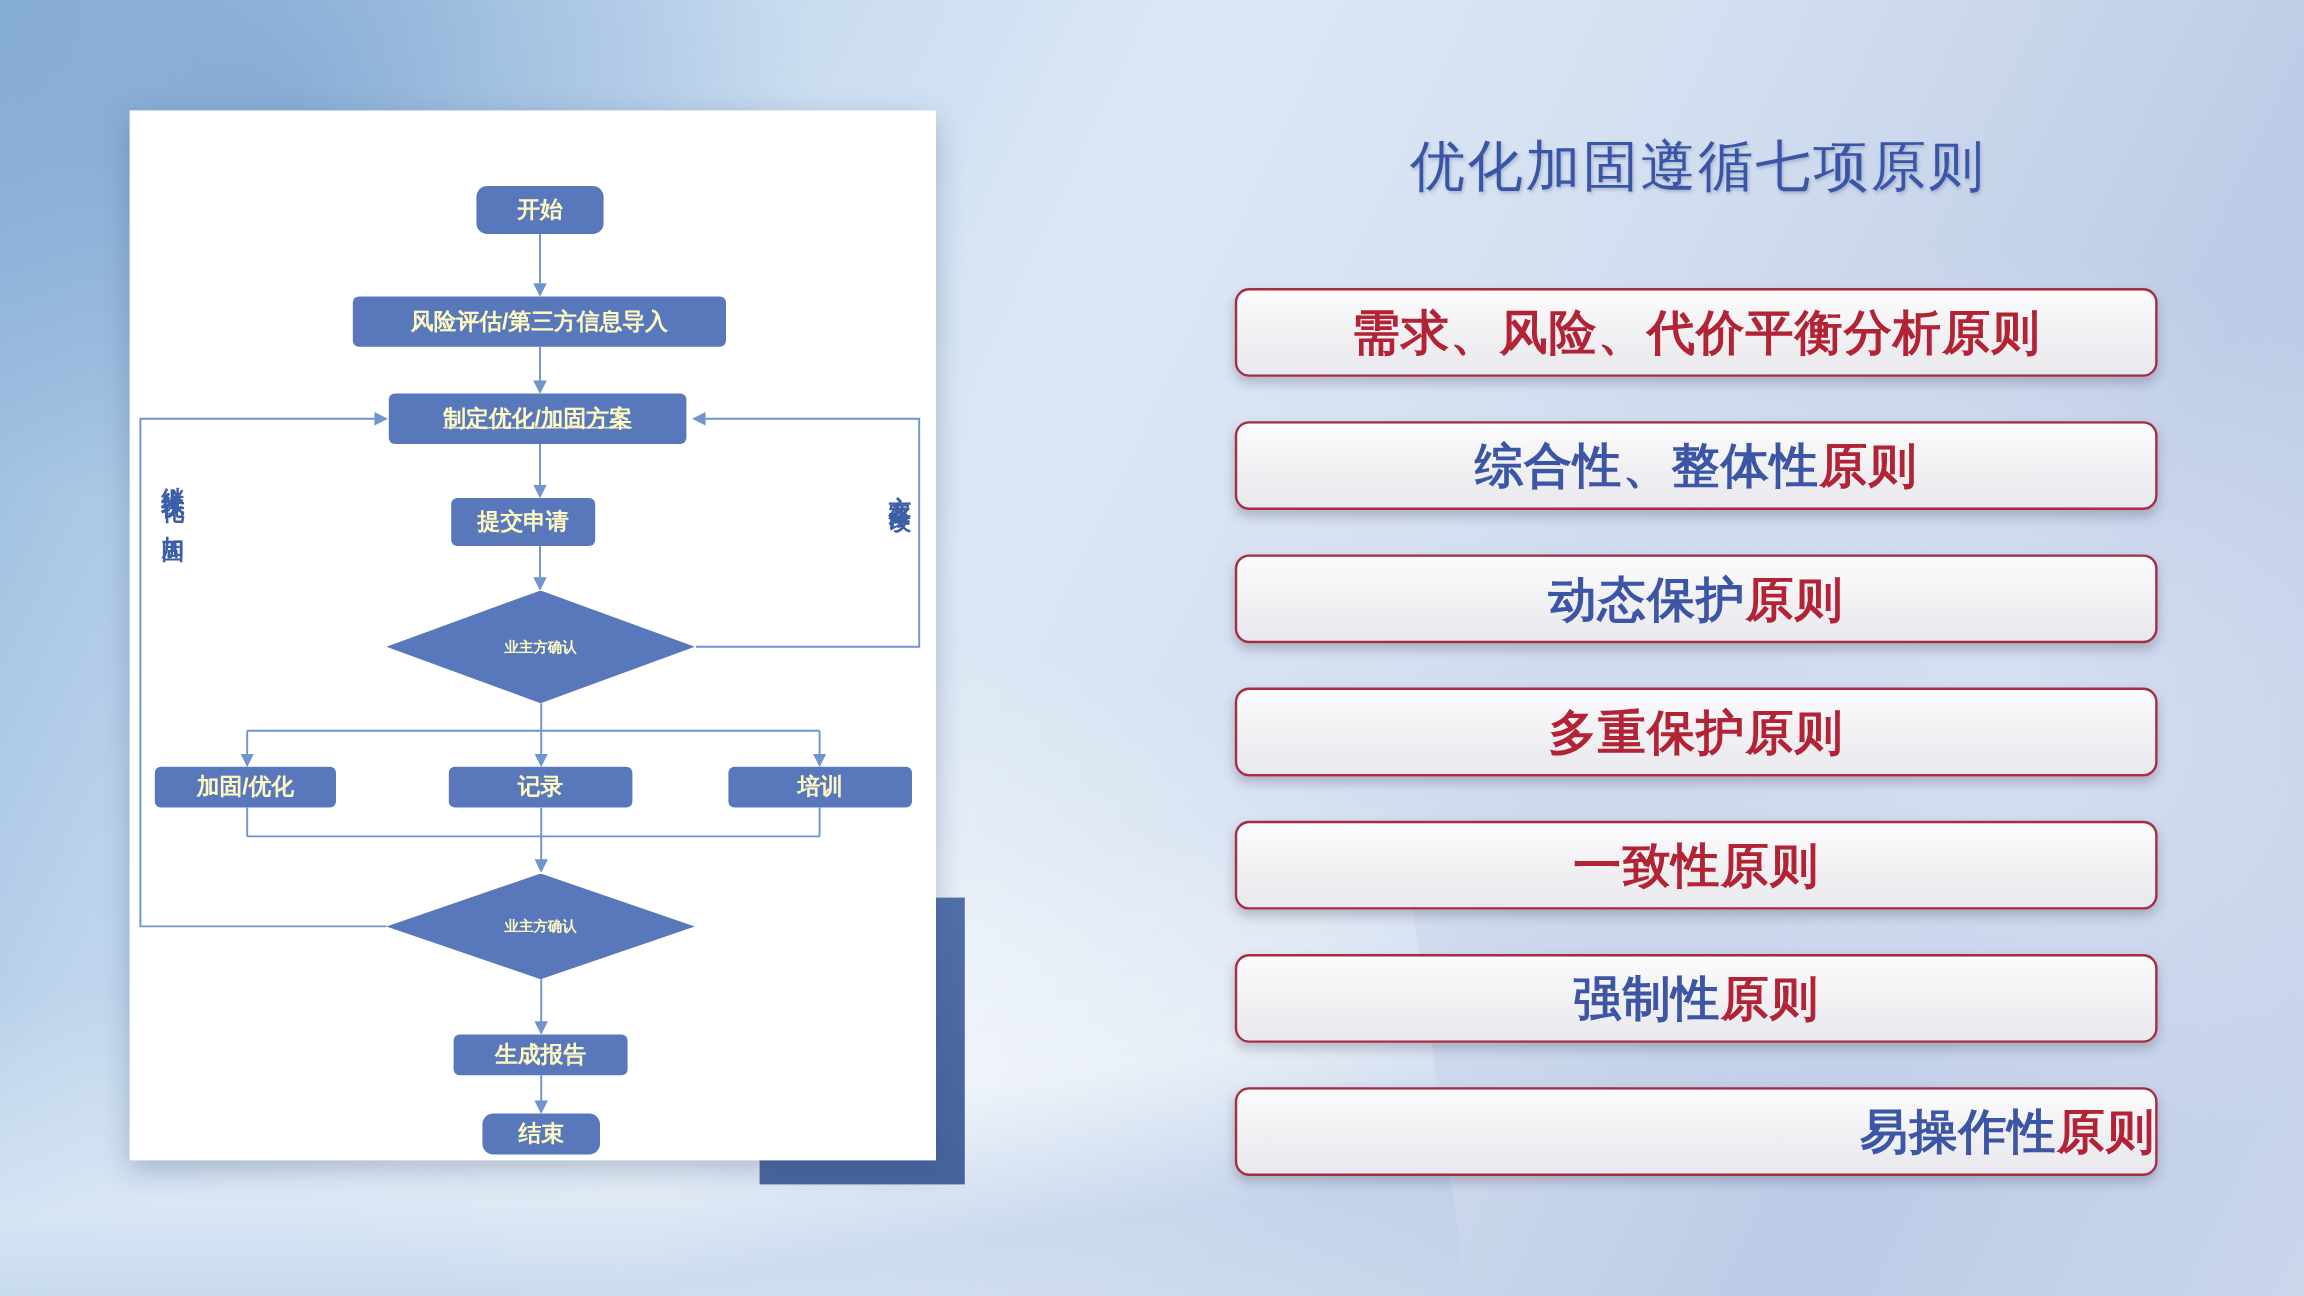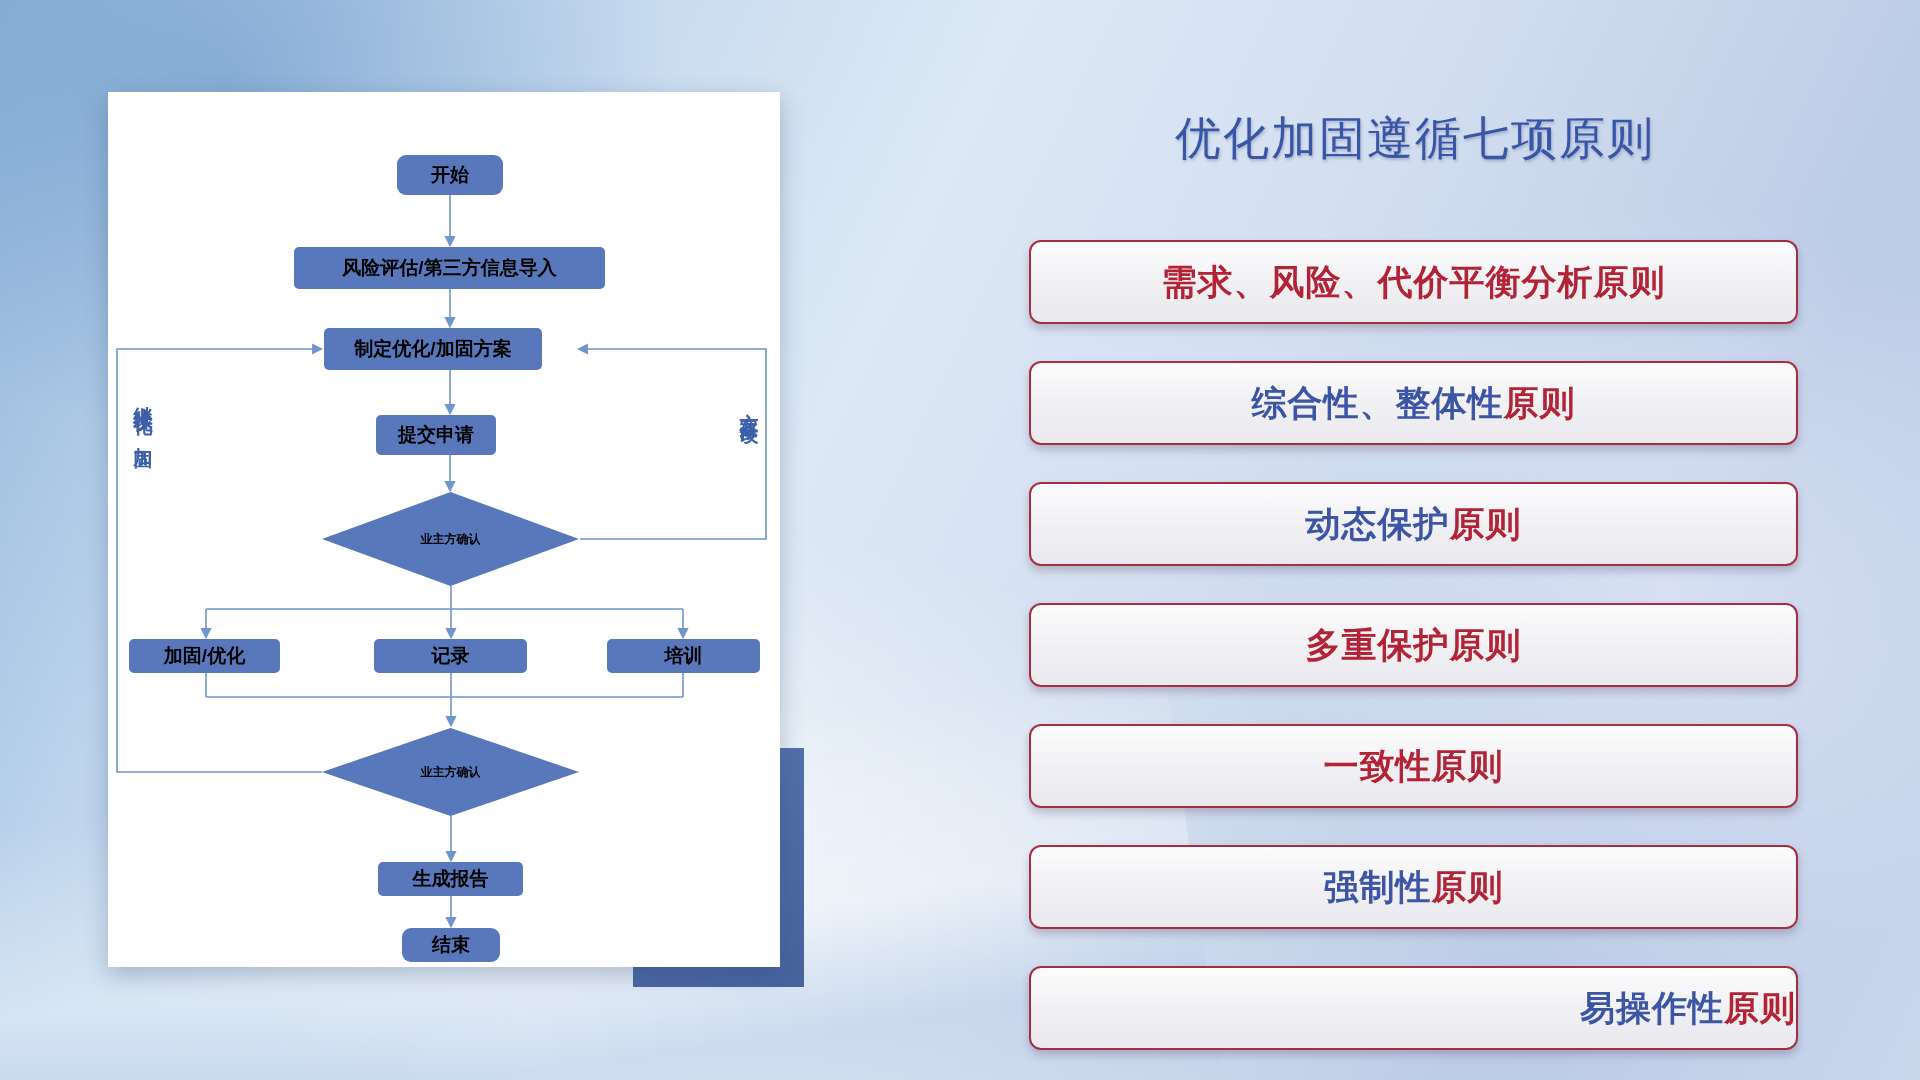--- a/index.html
+++ b/index.html
@@ -29,31 +29,31 @@
   }
   .card {
     position:absolute; left:108px; top:92px; width:672px; height:875px;
     background:#ffffff;
     box-shadow: 0 8px 22px rgba(50,70,110,0.30);
   }
   .connectors { position:absolute; left:0; top:0; }
 
   .node {
     position:absolute; display:flex; align-items:center; justify-content:center;
-    background:#5878bb; color:#000000; font-weight:bold; font-size:19px;
+    background:#5878bb; color:#fef9c3; font-weight:bold; font-size:19px;
     border-radius:5px; white-space:nowrap; text-align:right;
   }
   .pill { border-radius:9px; }
   .diamond {
     clip-path: polygon(50% 0, 100% 50%, 50% 100%, 0 50%);
     border-radius:0; font-size:12px;
   }
   .n-start     { left:289px; top:63px;  width:106px; height:40px; }
   .n-risk      { left:186px; top:155px; width:311px; height:42px; }
-  .n-plan      { left:216px; top:236px; width:218px; height:42px; }
+  .n-plan      { left:216px; top:236px; width:248px; height:42px;text-decoration:underline; }
   .n-submit    { left:268px; top:323px; width:120px; height:40px; }
   .n-confirm   { left:214px; top:400px; width:257px; height:94px; }
   .n-reinforce { left:21px;  top:547px; width:151px; height:34px; }
   .n-record    { left:266px; top:547px; width:153px; height:34px; }
   .n-training  { left:499px; top:547px; width:153px; height:34px; }
   .n-check     { left:214px; top:636px; width:257px; height:88px; }
   .n-report    { left:270px; top:770px; width:145px; height:34px; }
   .n-end       { left:294px; top:836px; width:98px;  height:34px; }
 
   .vlabel {
@@ -65,26 +65,26 @@
 
   
   .title {
     position:absolute; left:1030px; top:108px; width:770px;
     text-align:center; font-size:46px; font-weight:normal; color:#3a55a6;
     letter-spacing:2px;
     text-shadow: 1px 2px 3px rgba(40,60,110,0.28);
   }
   .principles { position:absolute; left:1029px; top:240px; width:769px; }
   .principle {
-    height:84px; margin-bottom:37px;
+    height:74px; margin-bottom:37px;
     border:2px solid #a52e42; border-radius:12px;
     background: linear-gradient(180deg, #fcfcfd 0%, #f0f0f3 55%, #e9e9ee 100%);
     box-shadow: 0 5px 9px rgba(80,60,90,0.28);
     display:flex; align-items:center; justify-content:center;
-    font-size:35px; font-weight:bold; letter-spacing:1px;
+    font-size:40px; font-weight:bold; letter-spacing:1px;
   }
   .principle:last-child { margin-bottom:0;justify-content:flex-end; }
 </style>
 </head>
 <body>
 
 <div class="stage">
 
   <div class="bg-blob bg-a"></div>
   <div class="bg-blob bg-d"></div>

